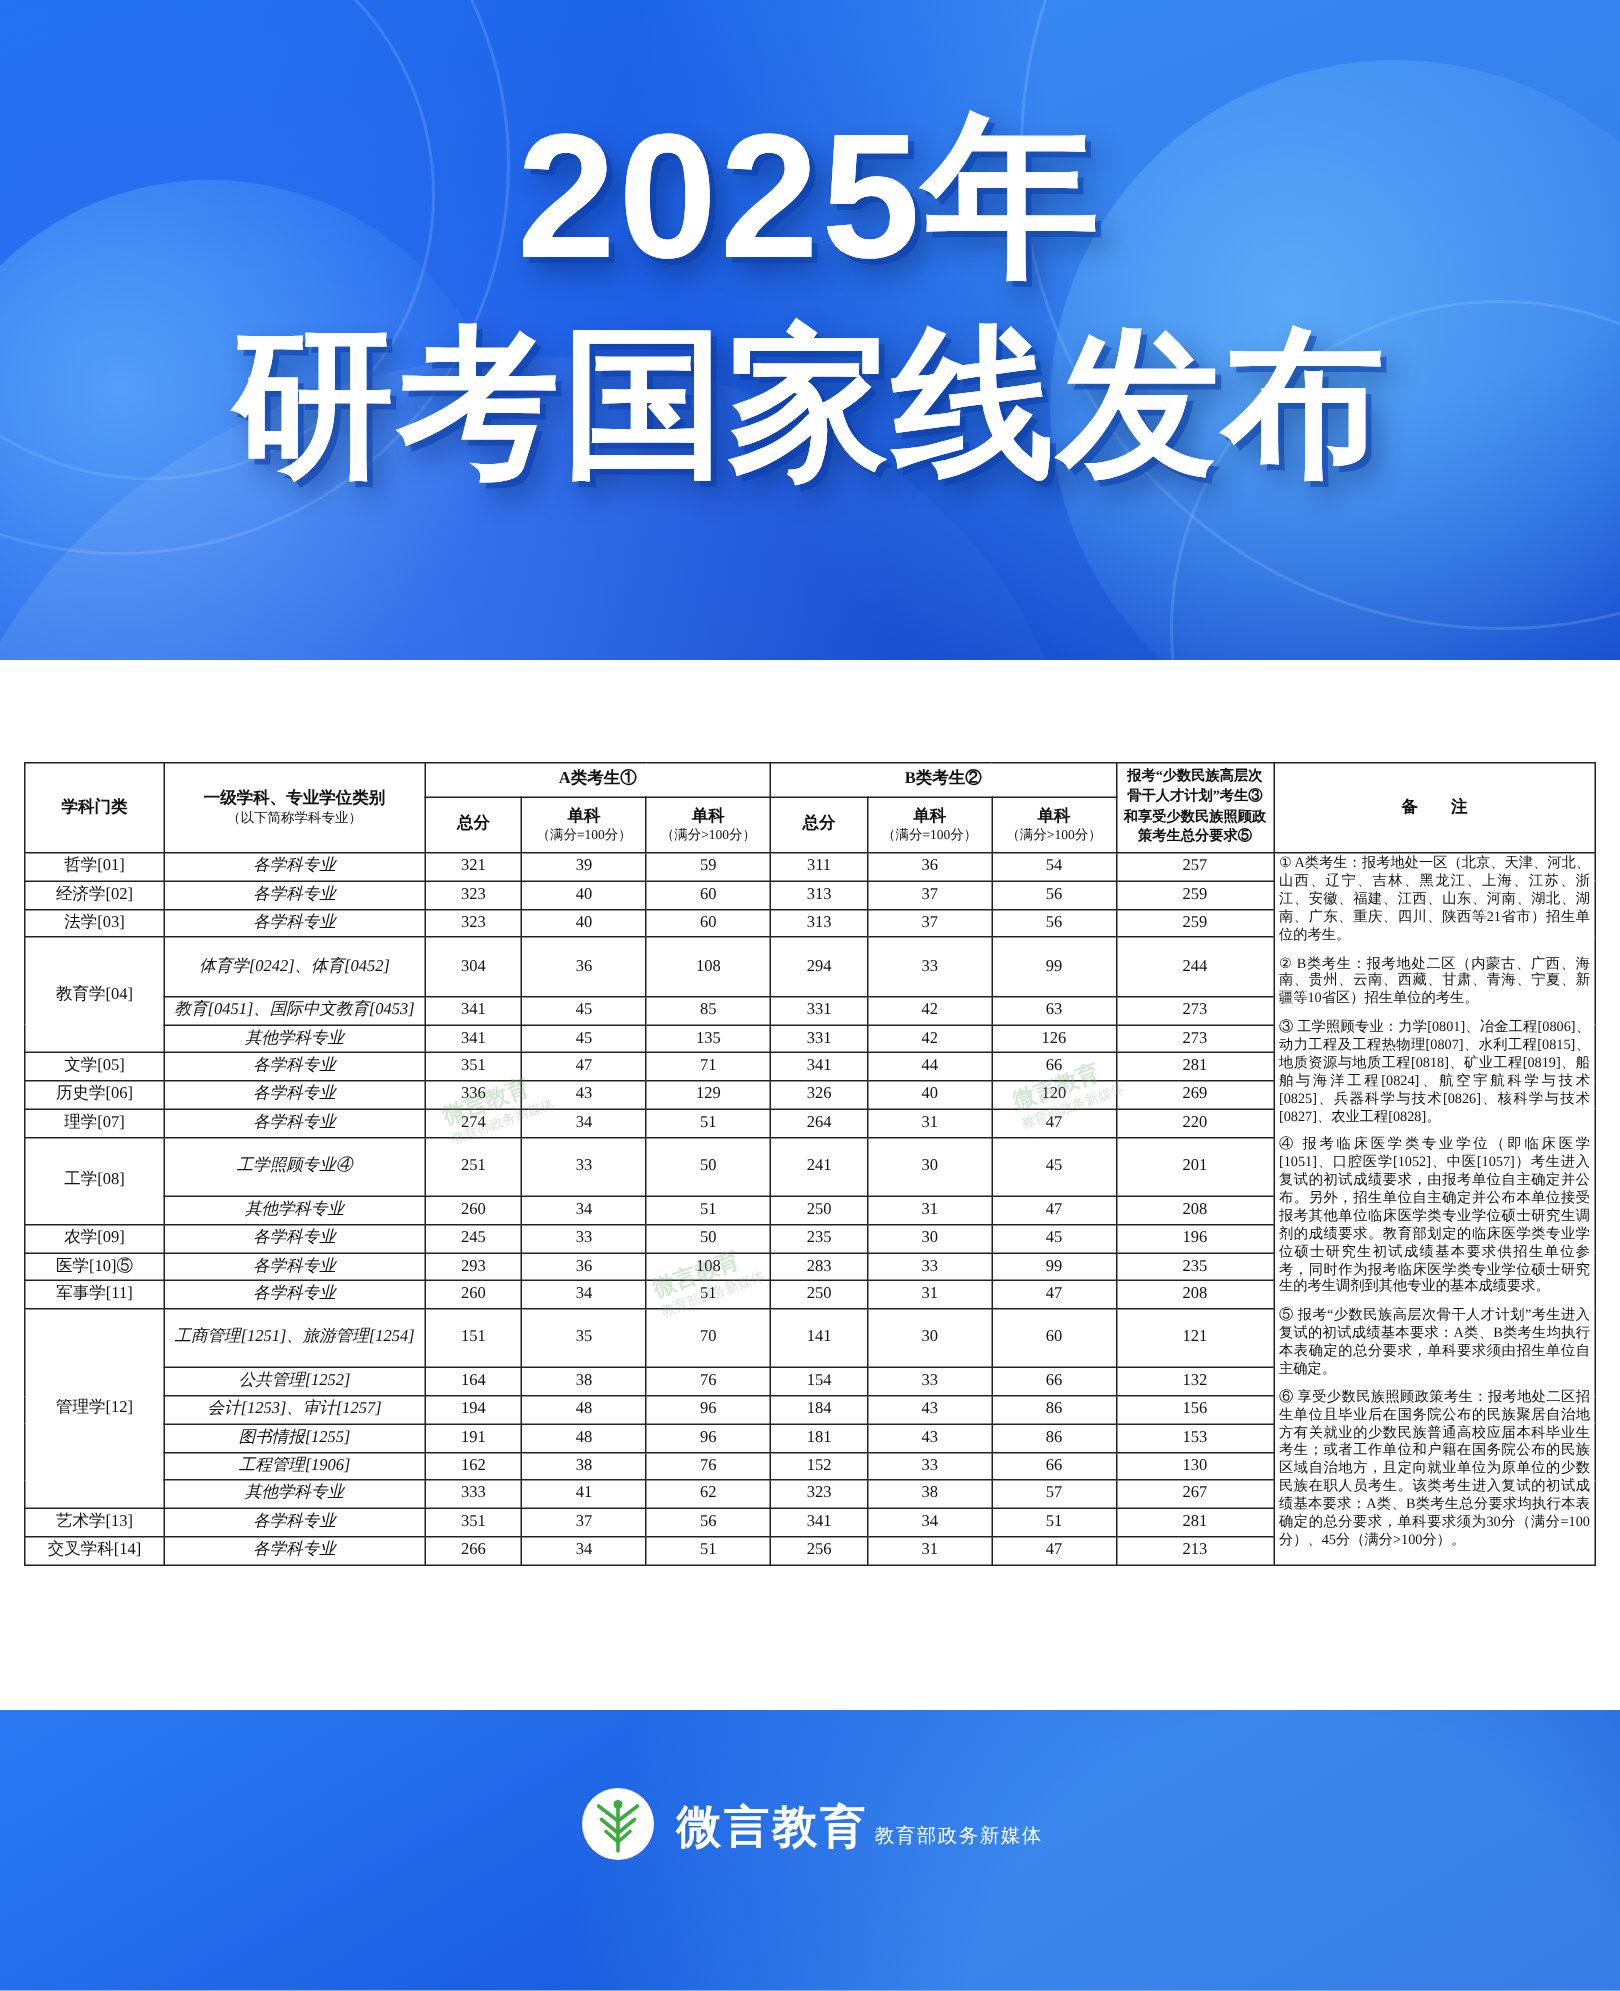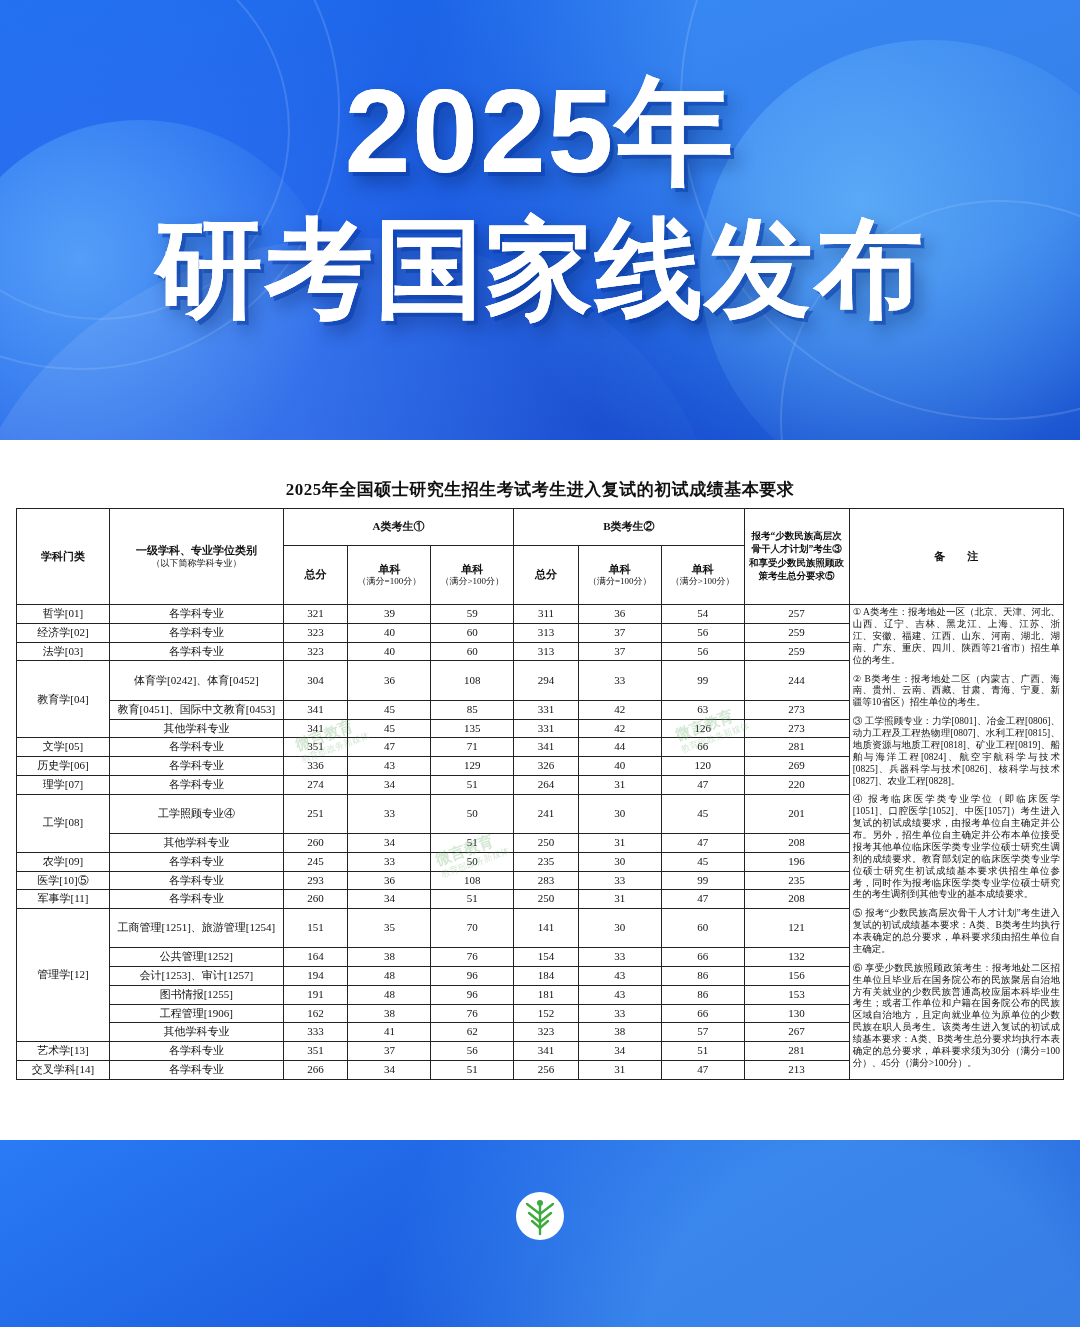--- a/index.html
+++ b/index.html
@@ -68,21 +68,21 @@
     border-collapse:collapse; width:1048px;
     font-family:"Liberation Serif", serif;
     font-size:11px; color:#111; background:#fff;
   }
   table.score th, table.score td {
     border:1px solid #222; padding:2px 3px; text-align:center; vertical-align:middle;
     line-height:1.25;
   }
   table.score th { font-weight:bold; font-size:11px; }
   .sub { font-size:9px; font-weight:normal; display:block; }
-  td.left { text-align:left; padding-left:6px; }
+  td.left { text-align:left; padding-left:6px;font-style:italic; }
   td.cat { text-align:left; padding-left:6px; width:92px; }
   .remark {
     text-align:left; vertical-align:top; font-size:9.5px; line-height:1.62;
     padding:6px 7px; width:212px;
   }
   .remark p { margin:0 0 7px 0; text-align:justify; }
 
   
   .wm {
     position:absolute; color:rgba(110,175,110,.30); font-size:15px; font-weight:bold;
@@ -122,38 +122,37 @@
     <div class="ring r3"></div>
     <div class="ring r4"></div>
     <div class="blob b1"></div>
     <div class="blob b2"></div>
     <div class="swoosh"></div>
     <div class="hero-title hero-line1">2025年</div>
     <div class="hero-title hero-line2">研考国家线发布</div>
   </div>
 
   <div class="sheet">
-    <div class="doc-title">2025年全国硕士研究生招生考试考生进入复试的初试成绩基本要求</div>
 
     <div class="tbl-wrap">
       <div class="wm" style="left:280px; top:215px;">微言教育<small>教育部政务新媒体</small></div>
       <div class="wm" style="left:660px; top:205px;">微言教育<small>教育部政务新媒体</small></div>
       <div class="wm" style="left:420px; top:330px;">微言教育<small>教育部政务新媒体</small></div>
 
       <table class="score">
         <thead>
           <tr>
             <th rowspan="2" style="width:92px">学科门类</th>
             <th rowspan="2" style="width:172px">
               <span>一级学科、专业学位类别</span>
               <span class="sub">（以下简称学科专业）</span>
             </th>
             <th colspan="3" style="width:228px">A类考生①</th>
             <th colspan="3" style="width:228px">B类考生②</th>
-            <th rowspan="2" style="width:104px; font-size:9.5px; line-height:1.4; padding:21px 4px">报考“少数民族高层次骨干人才计划”考生③和享受少数民族照顾政策考生总分要求⑤</th>
+            <th rowspan="2" style="width:104px; font-size:9.5px; line-height:1.4; padding:3px 4px">报考“少数民族高层次骨干人才计划”考生③和享受少数民族照顾政策考生总分要求⑤</th>
             <th rowspan="2" style="width:212px">备　　注</th>
           </tr>
           <tr>
             <th style="width:64px">总分</th>
             <th style="width:82px">
               <span>单科</span>
               <span class="sub">（满分=100分）</span>
             </th>
             <th style="width:82px">
               <span>单科</span>
@@ -430,15 +429,19 @@
             <line x1="27" y1="24" x2="14" y2="14"></line>
             <line x1="27" y1="24" x2="40" y2="14"></line>
             <line x1="27" y1="32" x2="16" y2="23"></line>
             <line x1="27" y1="32" x2="38" y2="23"></line>
             <line x1="27" y1="38" x2="19" y2="31"></line>
             <line x1="27" y1="38" x2="35" y2="31"></line>
           </g>
           <circle cx="27" cy="13" r="3" fill="#3faa3f"></circle>
         </svg>
       </span>
+      <span class="brand-text">
+        <span class="brand-name">微言教育</span>
+        <span class="brand-sub">教育部政务新媒体</span>
+      </span>
     </div>
   </div>
 </div>
 
 </body></html>

